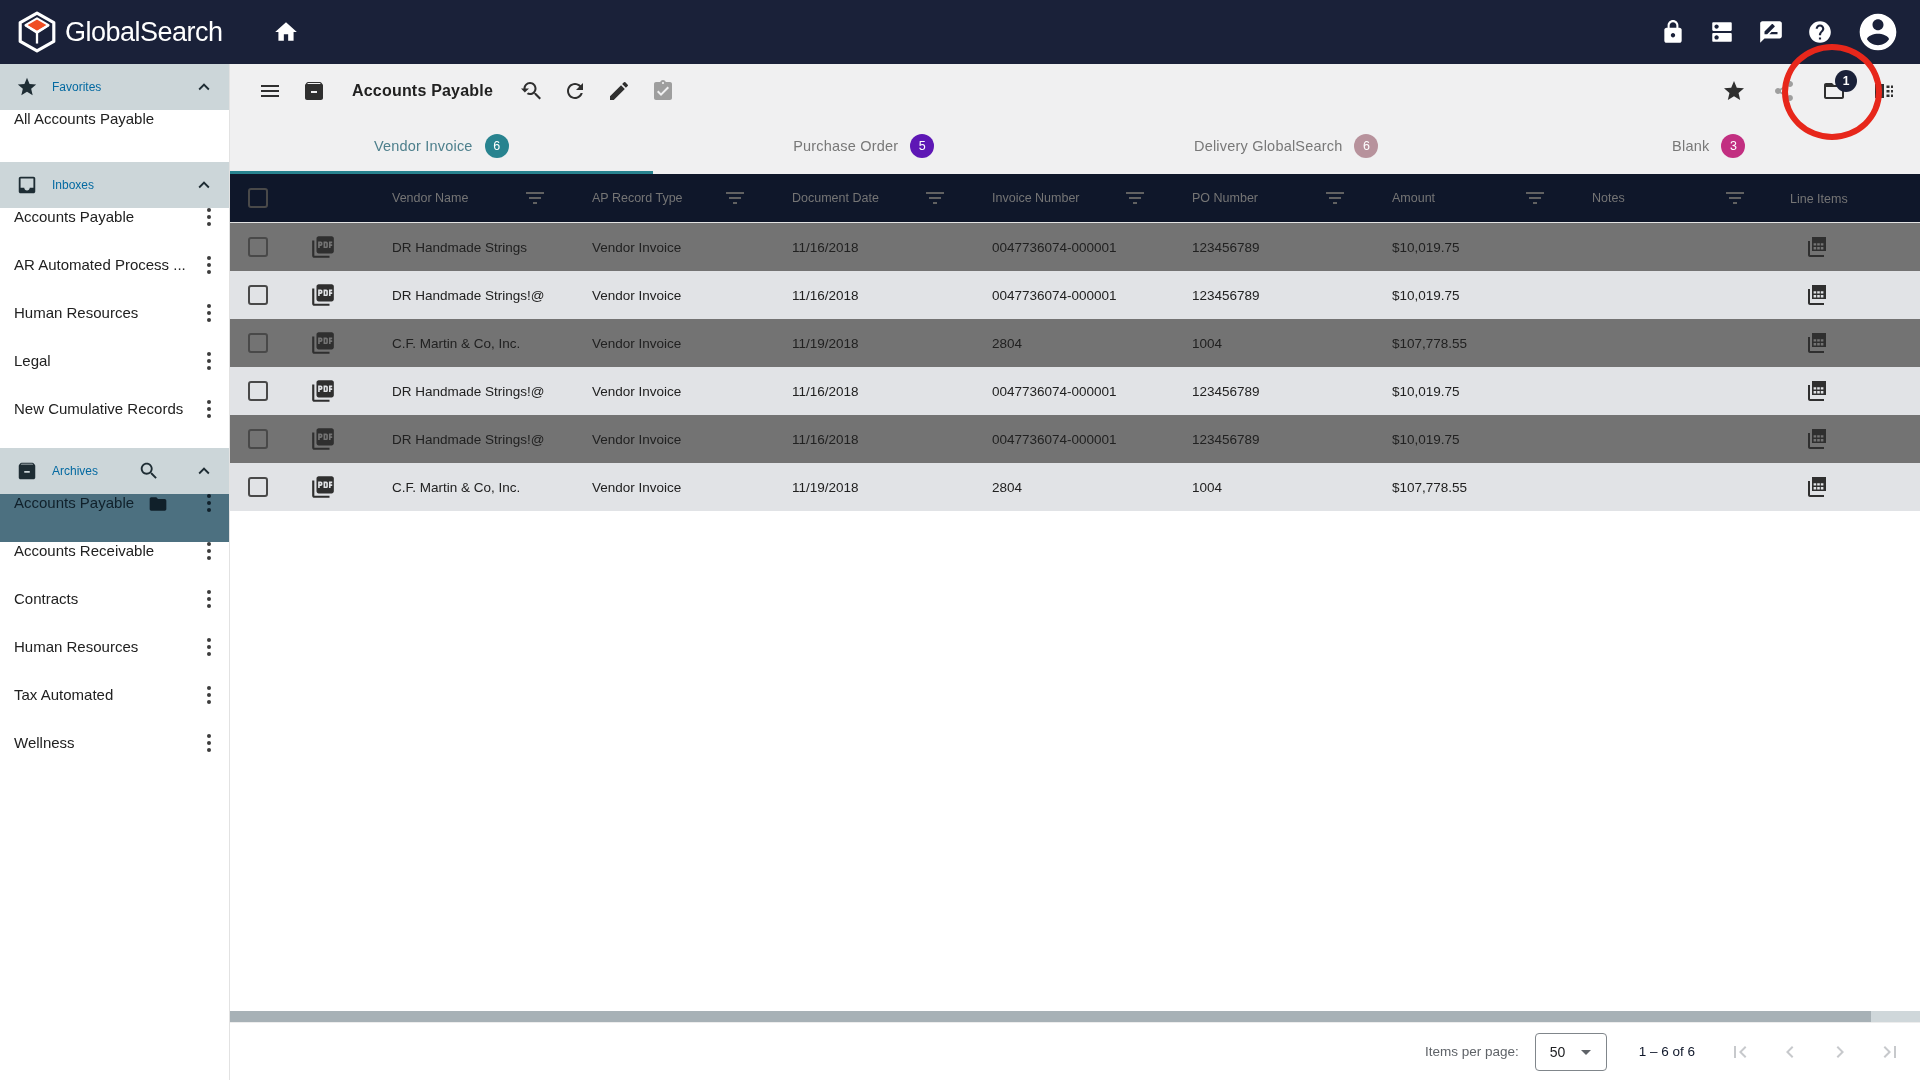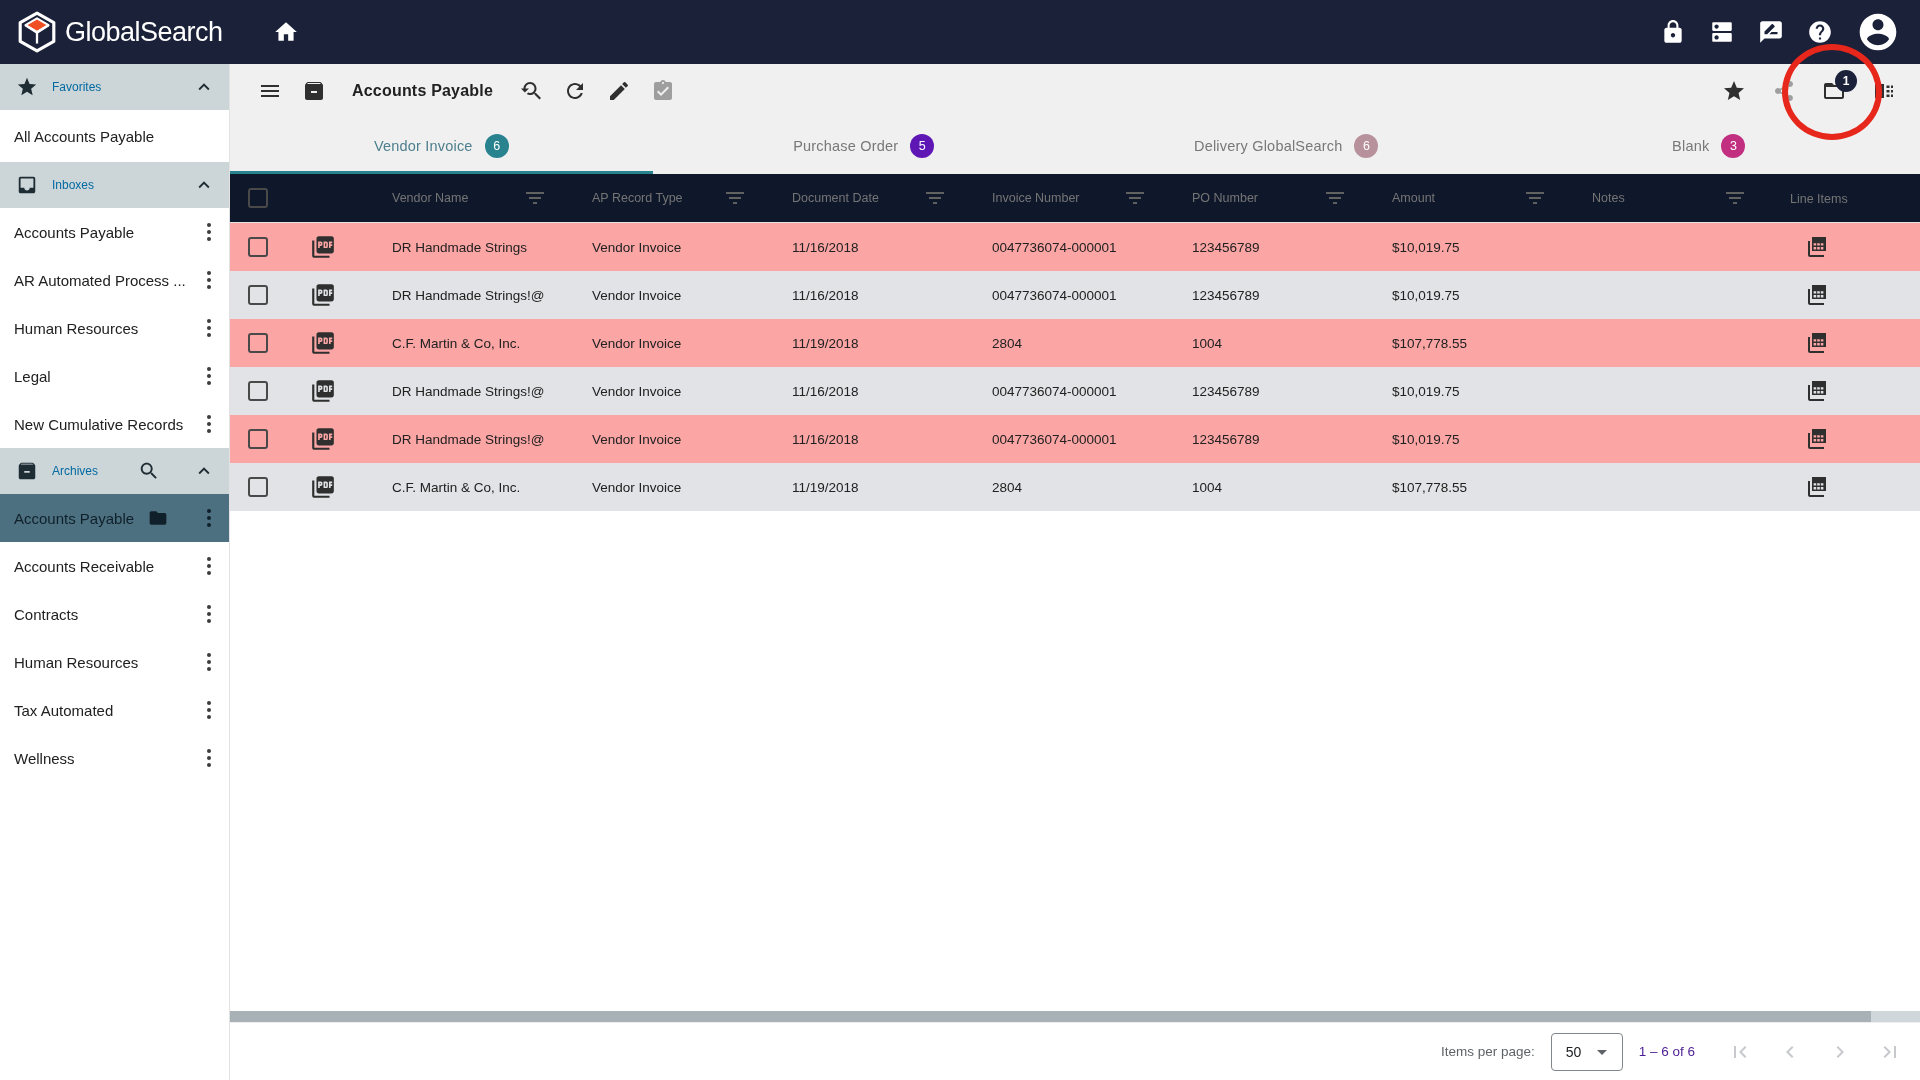--- a/index.html
+++ b/index.html
@@ -18,21 +18,21 @@
   .top-icons>*{cursor:pointer}
   .avatar svg{width:44px;height:44px;fill:#fff}
 
   
   .sidebar{position:absolute;top:64px;left:0;width:230px;bottom:0;background:#fff;border-right:1px solid #e2e2e2;z-index:4}
   .sec-head{height:46px;background:#ccd6d9;display:flex;align-items:center;padding:0 14px 0 16px;gap:14px;color:#1e2d34;cursor:pointer}
   .sec-head svg{fill:#1e2d34}
   .sec-title{font-size:12px;color:#0369a1}
   .chev{margin-left:auto}
   .srch{margin-left:26px;cursor:pointer}
-  .side-item{height:48px;display:flex;align-items:center;padding:0 12px 0 14px;font-size:15px;color:#212121;cursor:pointer}
+  .side-item{height:48px;display:flex;padding:0 12px 0 14px;font-size:15px;color:#212121;cursor:pointer}
   .side-item.fav{height:52px}
   .side-item .kebab{margin-left:auto}
   .side-item.selected{background:#4c7080;color:#10202a}
   .side-item.selected .kebab::before{background:#10202a;box-shadow:0 7px 0 #10202a,0 14px 0 #10202a}
   .folder-mini{margin-left:14px;width:20px;height:20px;fill:#10202a}
   .kebab{position:relative;width:16px;height:18px}
   .kebab::before{content:"";position:absolute;left:6px;top:0;width:4px;height:4px;border-radius:50%;background:#3c3c3c;box-shadow:0 7px 0 #3c3c3c,0 14px 0 #3c3c3c}
 
   
   .main{position:absolute;top:64px;left:230px;right:0;bottom:0;background:#fff}
@@ -49,40 +49,40 @@
   .tab-label{font-size:14.5px;color:#787878;letter-spacing:.2px}
   .tab.active .tab-label{color:#4d7f8c}
   .tab.active::after{content:"";position:absolute;left:0;right:0;bottom:0;height:3px;background:#28838f}
   .tab-badge{min-width:24px;height:24px;padding:0 6px;border-radius:12px;color:#fff;font-size:12.5px;display:flex;align-items:center;justify-content:center;background:#888}
 
   
   .grid{display:grid;grid-template-columns:56px 74px repeat(7,200px) 160px;align-items:center}
   .thead{height:49px;border-bottom:1px solid #e3e3e3;background:#0f172a}
   .hcell{display:flex;align-items:center;justify-content:space-between;padding:0 16px 0 32px}
   .hlabel{font-size:12.5px;color:#757575;white-space:nowrap}
-  .trow{height:48px;background:#fca5a5;cursor:pointer}
+  .trow{height:48px;background:#737373;cursor:pointer}
   .trow.alt{background:#e1e3e6}
   .cell{font-size:13.5px;color:#212121;padding-left:32px;white-space:nowrap;overflow:hidden}
   .c-center{display:flex;justify-content:center}
   .c-li{display:flex;padding-left:46px}
   .c-li-h{padding-left:30px}
   .checkbox{width:20px;height:20px;border:2px solid #494949;border-radius:3px;background:transparent;display:inline-block;cursor:pointer}
   .filter-icon{position:relative;width:18px;height:13px;cursor:pointer;flex:none}
   .filter-icon::before{content:"";position:absolute;top:0;left:0;width:18px;height:2px;background:#616161}
   .filter-icon::after{content:"";position:absolute;top:5px;left:3px;width:12px;height:2px;background:#616161}
   .filter-icon i{position:absolute;top:10px;left:7px;width:4px;height:2px;background:#616161}
 
   
   .hscroll{position:absolute;left:0;right:0;bottom:58px;height:11px;background:#cfd7da}
   .hthumb{height:100%;width:calc(100% - 49px);background:#a7b1b6;cursor:pointer}
   .footer{position:absolute;left:0;right:0;bottom:0;height:58px;background:#fff;border-top:1px solid #ededed;display:flex;align-items:center;justify-content:flex-end;padding-right:18px}
   .fp-label{font-size:13.5px;color:#5f6368}
   .pagesize{margin-left:16px;width:72px;height:38px;border:1px solid #80868b;border-radius:4px;display:flex;align-items:center;justify-content:space-between;padding:0 8px 0 14px;font-size:14px;color:#202124;cursor:pointer;background:#fff}
   .pagesize svg{fill:#5f6368}
-  .range{margin-left:16px;font-size:13.5px;color:#4c1d95}
+  .range{margin-left:32px;font-size:13.5px;color:#0f172a}
   .pager{display:flex;align-items:center;gap:26px;margin-left:33px}
   .pager svg{fill:#c7c9cc;cursor:pointer}
 
   
   .red-circle{position:absolute;left:1782px;top:44px;width:100px;height:96px;border:6px solid #e7271b;border-radius:50%;z-index:60;pointer-events:none}
 </style>
 </head>
 <body>
 
 <svg width="0" height="0" style="position:absolute">

